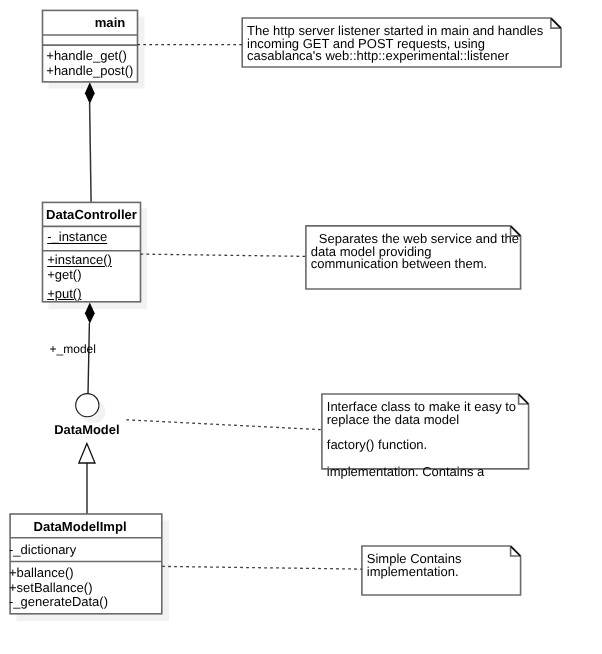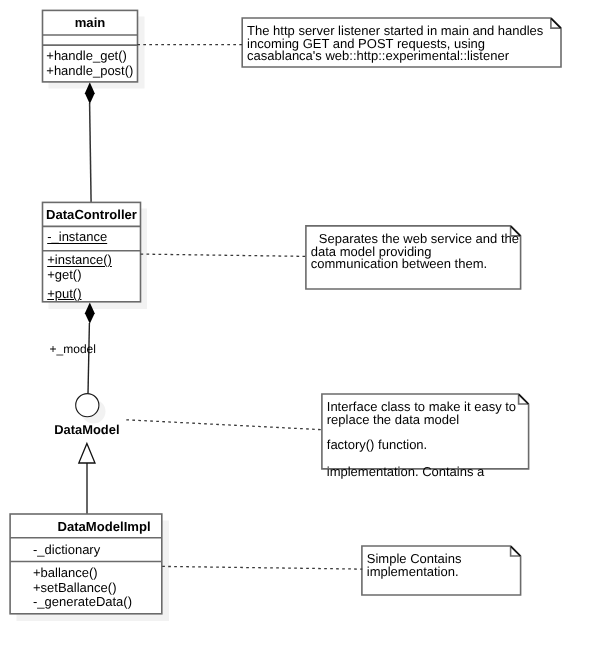--- a/index.html
+++ b/index.html
@@ -99,21 +99,21 @@
       <path d="M510.6,546.2 V556.0 H520.4" fill="none" stroke="#6b6b6b" stroke-width="1.6"></path>
       <path d="M510.8,546.4 L520.4,556.0" fill="none" stroke="#111" stroke-width="1.6"></path>
     </g>
 
     <line x1="137.3" y1="44.6" x2="242.2" y2="44.6" stroke="#383838" stroke-width="1.3" stroke-dasharray="2.7 3.3"></line>
     <line x1="140.5" y1="254.1" x2="306.5" y2="256.4" stroke="#383838" stroke-width="1.3" stroke-dasharray="2.7 3.3"></line>
     <line x1="126.3" y1="419.8" x2="322.2" y2="429.7" stroke="#383838" stroke-width="1.3" stroke-dasharray="2.7 3.3"></line>
     <line x1="162.2" y1="566.4" x2="362.3" y2="569.1" stroke="#383838" stroke-width="1.3" stroke-dasharray="2.7 3.3"></line>
   </svg>
 
-  <div class="cls" style="left:42.5px;top:10.4px;width:95px;height:92px;">
+  <div class="cls" style="left:42.5px;top:10.4px;width:95px;height:92px;padding-left:40px;">
     <div class="cmp">
       <div class="cname" style="left:0;right:0;top:5.7px;">main</div>
     </div>
     <div class="cmp"></div>
     <div class="cmp">
       <div class="member" style="left:3.8px;top:38.6px;">+handle_get()</div>
       <div class="member" style="left:3.8px;top:53.5px;">+handle_post()</div>
     </div>
   </div>
 
@@ -124,21 +124,21 @@
     <div class="cmp">
       <div class="member u" style="left:4.7px;top:27.7px;">-_instance</div>
     </div>
     <div class="cmp">
       <div class="member u" style="left:4.7px;top:50.3px;">+instance()</div>
       <div class="member" style="left:4.7px;top:65.4px;">+get()</div>
       <div class="member" style="left:4.7px;top:85px;text-decoration:underline;">+put()</div>
     </div>
   </div>
 
-  <div class="cls" style="left:28px;top:513.9px;width:152.1px;height:100px;">
+  <div class="cls" style="left:4px;top:513.9px;width:152.1px;height:100px;">
     <div class="cmp">
       <div class="cname" style="left:0;right:0;top:6.6px;">DataModelImpl</div>
     </div>
     <div class="cmp">
       <div class="member" style="left:5px;top:28.9px;">-_dictionary</div>
     </div>
     <div class="cmp">
       <div class="member" style="left:5px;top:51.8px;">+ballance()</div>
       <div class="member" style="left:5px;top:66.7px;">+setBallance()</div>
       <div class="member" style="left:5px;top:81.6px;">-_generateData()</div>

